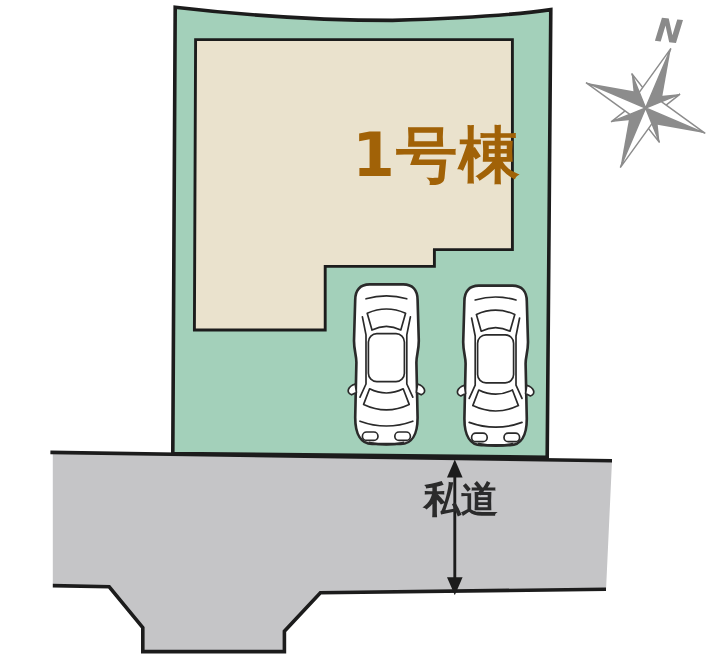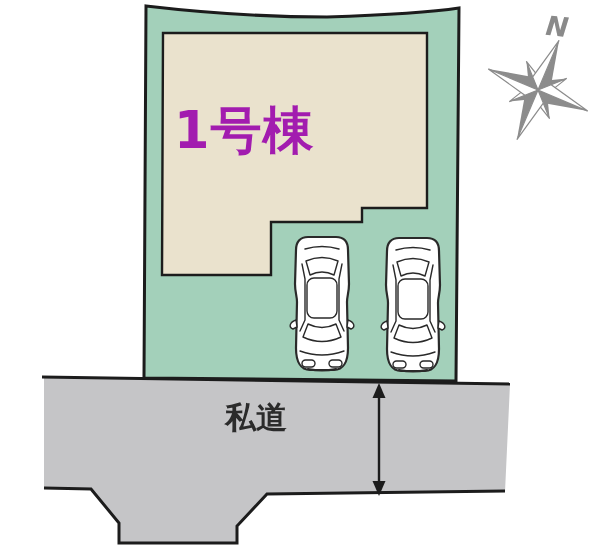--- a/index.html
+++ b/index.html
@@ -7,28 +7,28 @@
     position:relative;
     width:600px;height:552px;
     background:#ffffff;
     overflow:hidden;
     font-family:"DejaVu Sans", sans-serif;
   }
   #plan-svg{position:absolute;left:0;top:0;}
   .overlay{position:absolute;margin:0;}
   .building-label{
     left:174px;top:104px;width:260px;
-    text-align:left;
+    text-align:right;
     font-size:51px;line-height:54px;font-weight:700;
-    color:#a21caf;letter-spacing:1px;
+    color:#a16207;letter-spacing:1px;
     white-space:nowrap;
   }
   .road-label{
     left:225px;top:400px;width:190px;
-    text-align:left;
+    text-align:right;
     font-size:31px;line-height:35px;font-weight:600;
     color:#2b2b2b;
   }
   .compass-n{
     left:546px;top:12px;width:40px;
     font-size:27px;font-weight:800;font-style:italic;
     color:#8a8a8a;
     transform:rotate(6deg);
   }
 </style>

